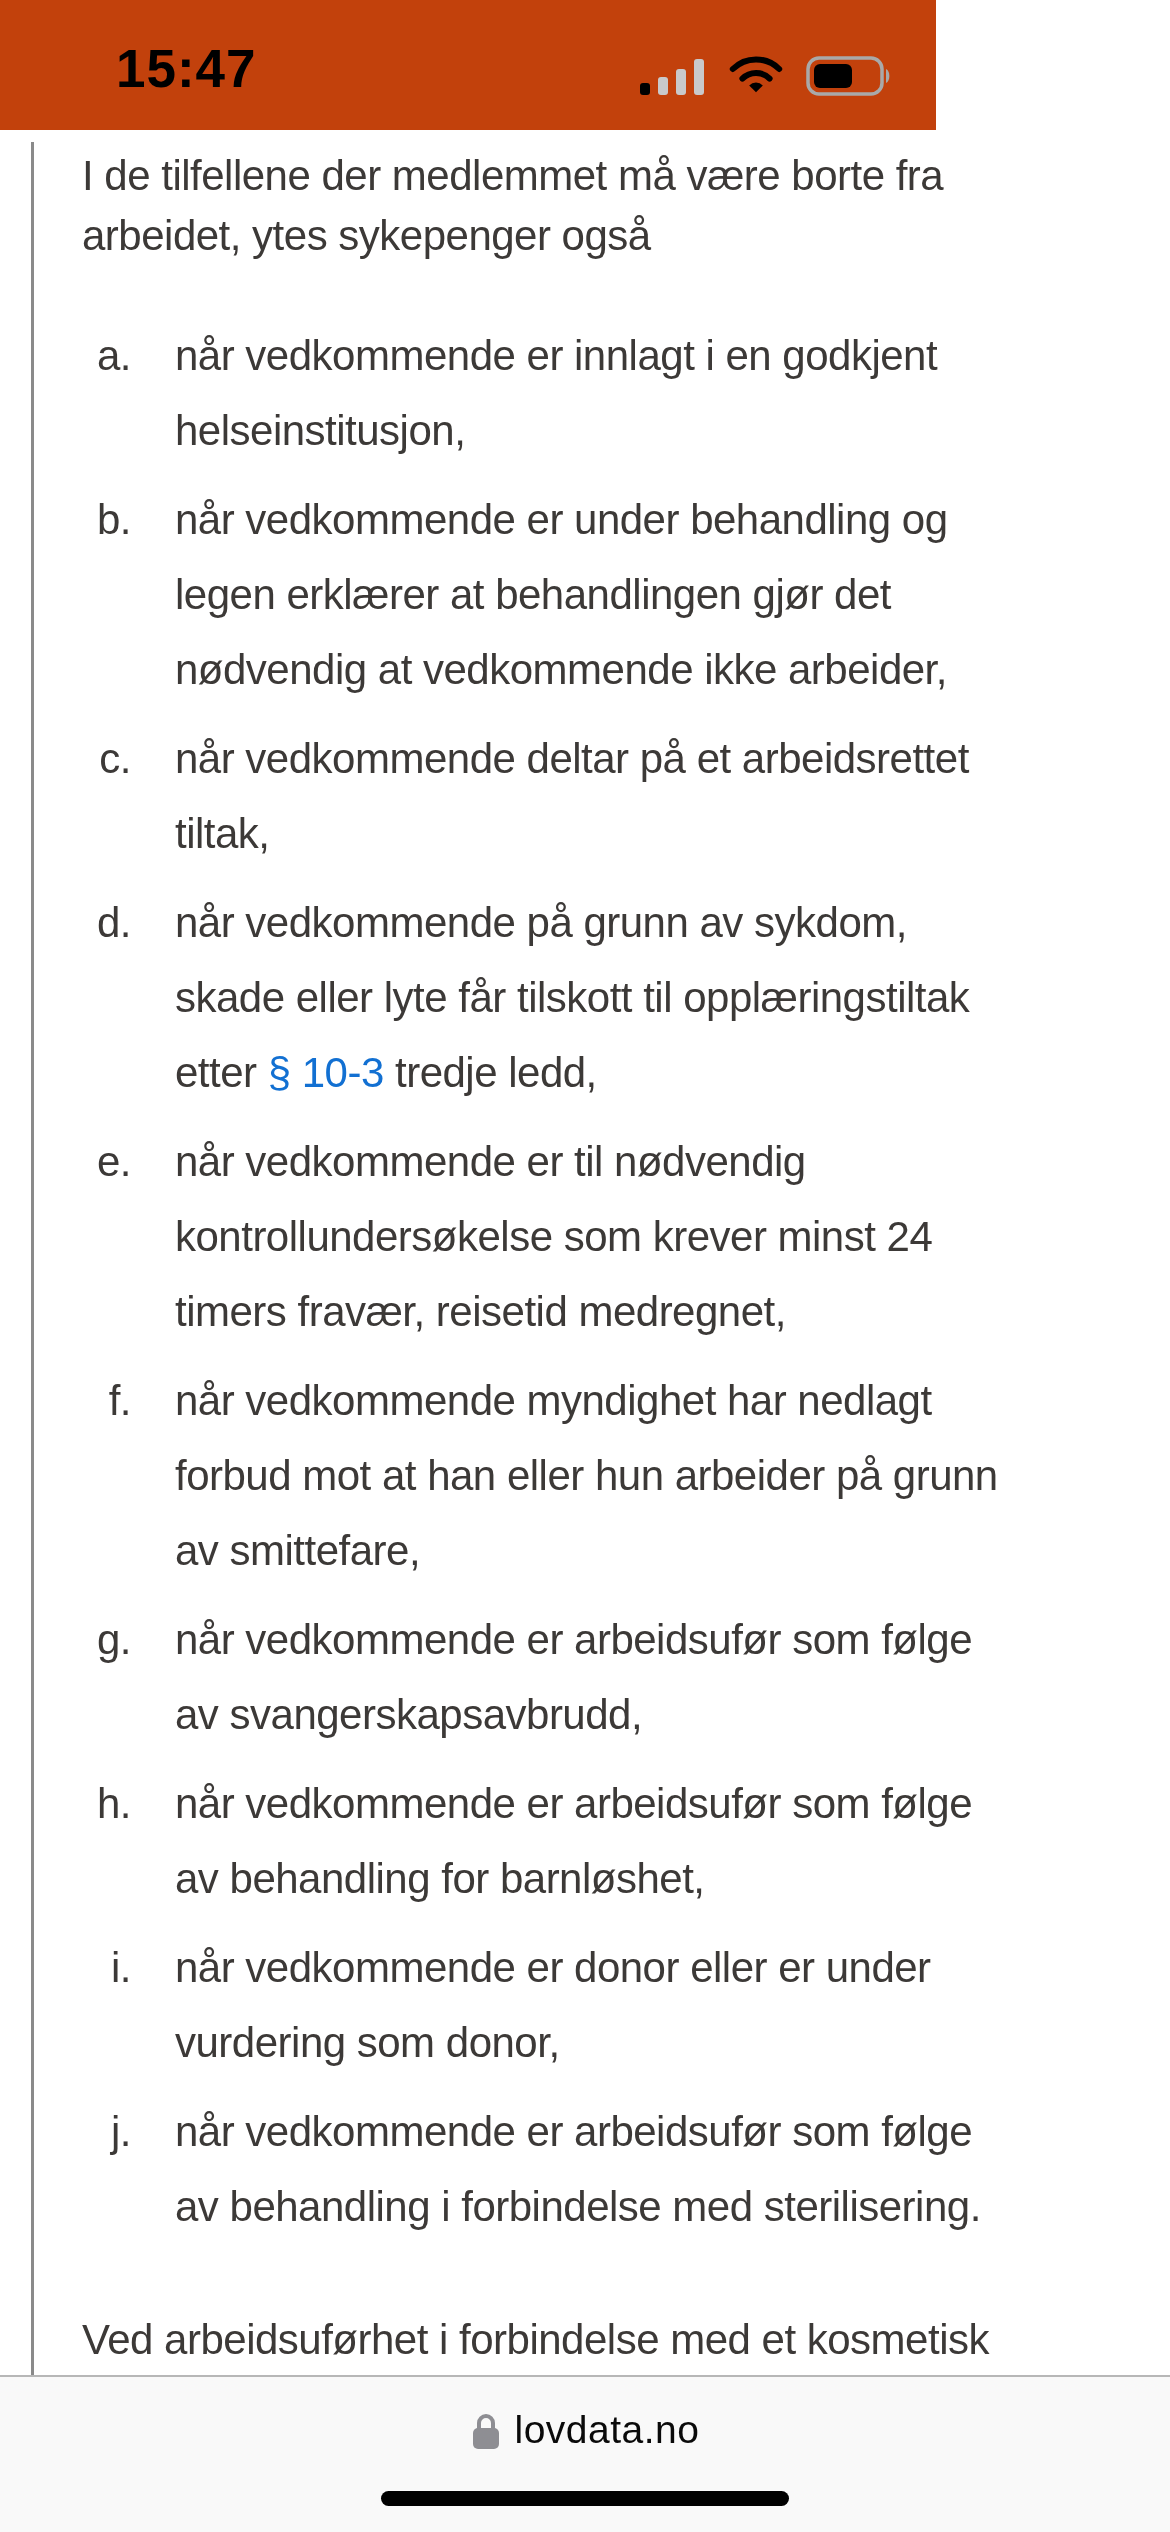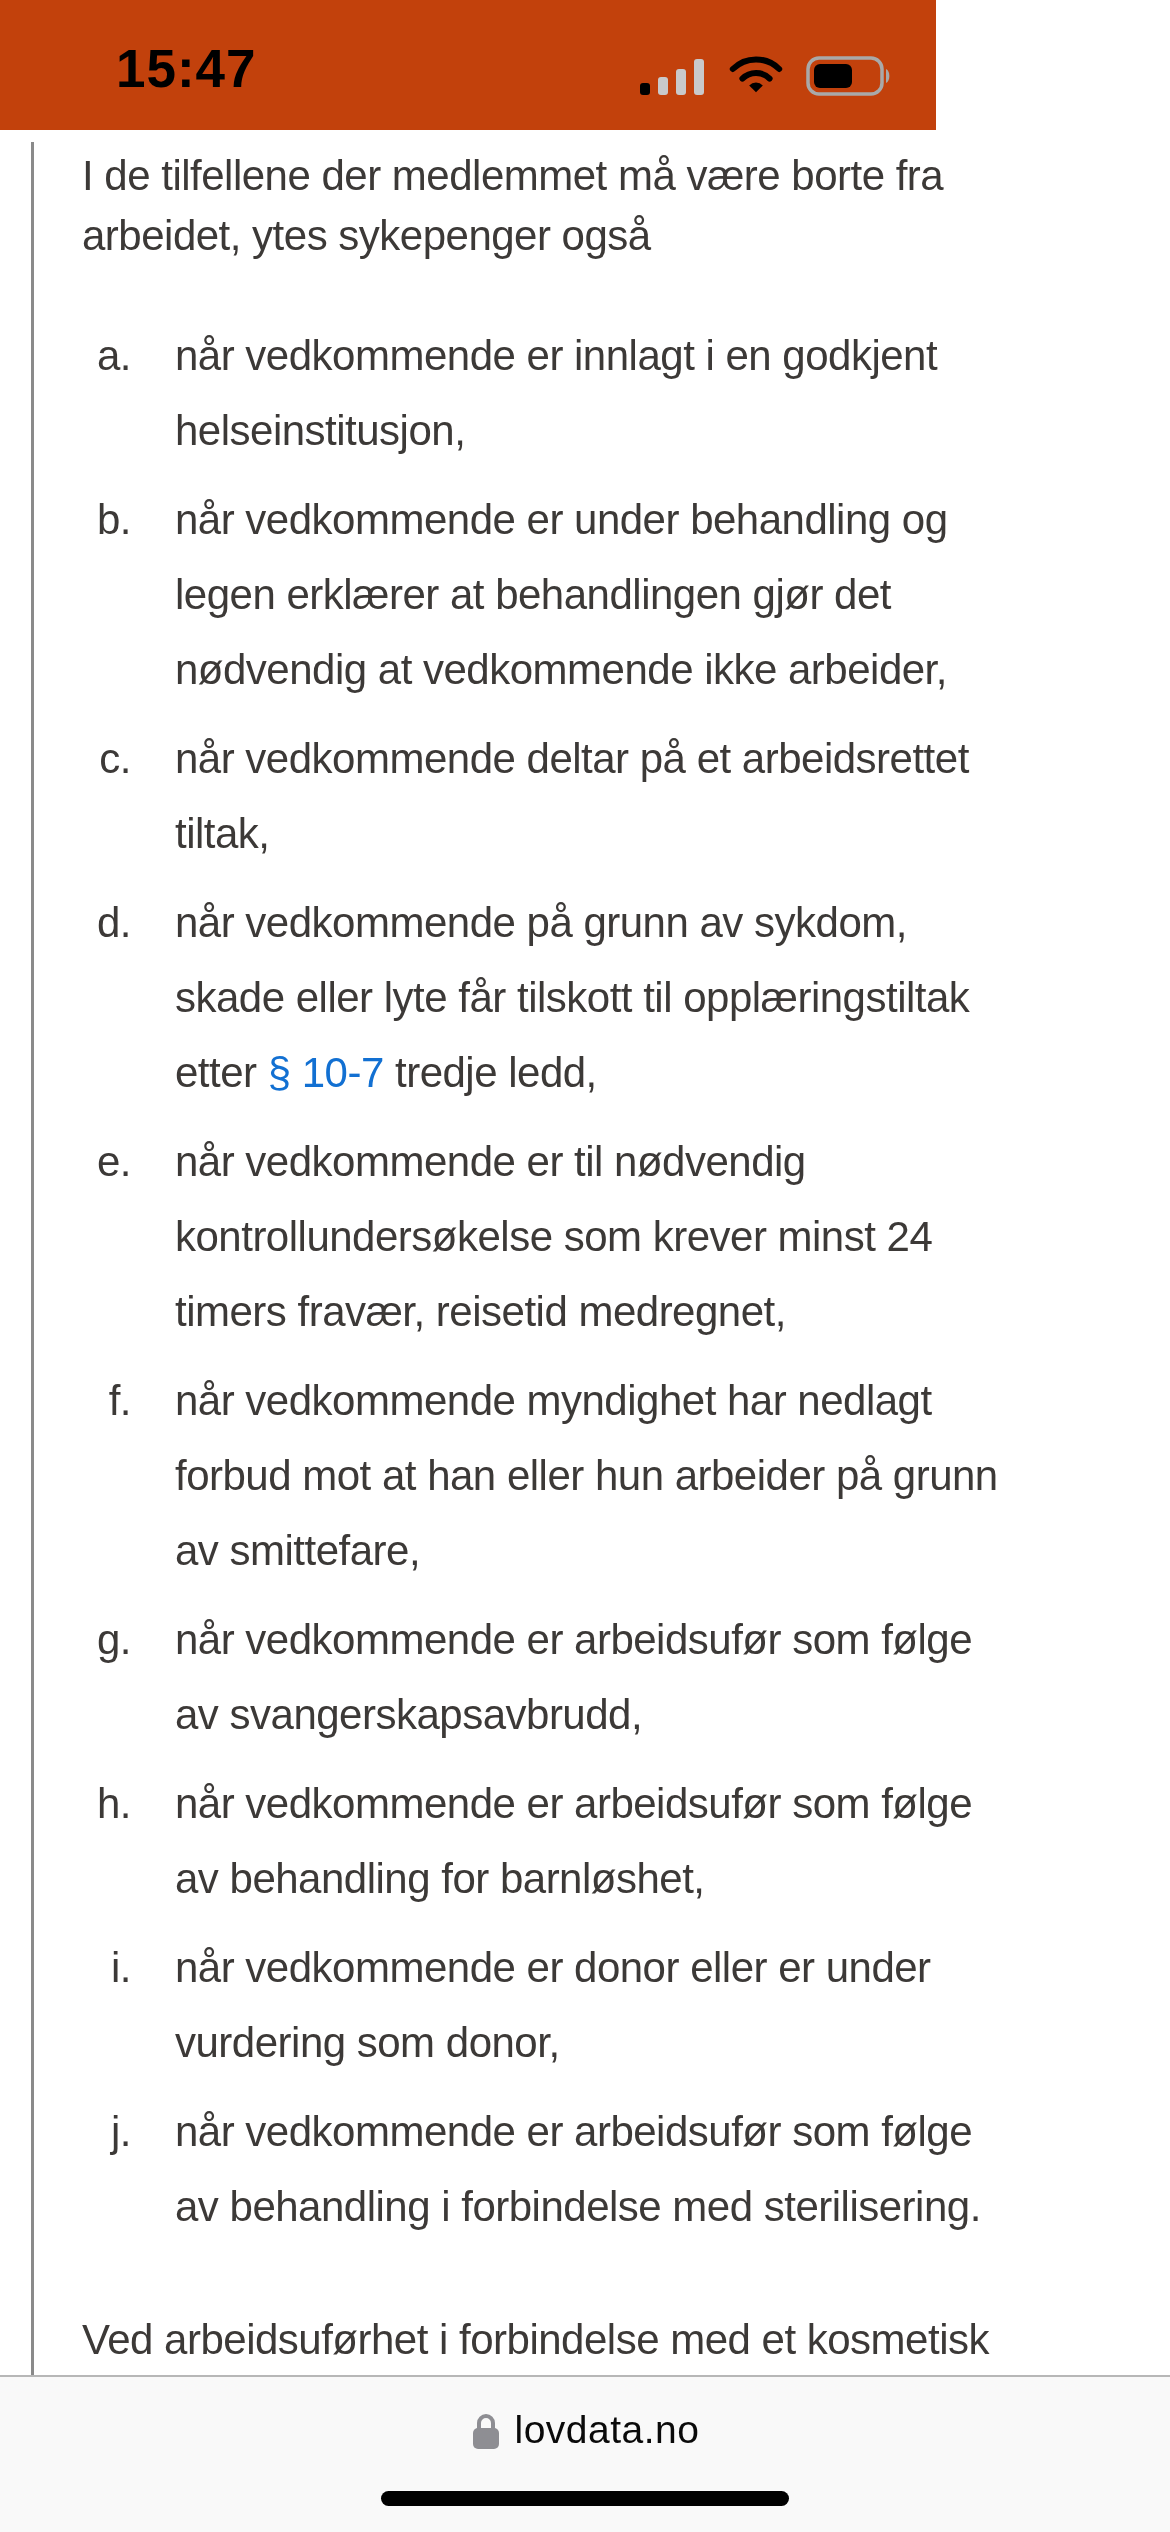--- a/index.html
+++ b/index.html
@@ -115,21 +115,21 @@
         </li>
         <li>
           <div class="li-label">c.</div>
           <div class="li-text">når vedkommende deltar på et arbeidsrettet
 tiltak,</div>
         </li>
         <li>
           <div class="li-label">d.</div>
           <div class="li-text">når vedkommende på grunn av sykdom,
 skade eller lyte får tilskott til opplæringstiltak
-etter <a class="ref-link" href="#">§ 10-7</a> tredje ledd,</div>
+etter <a class="ref-link" href="#">§ 10-3</a> tredje ledd,</div>
         </li>
         <li>
           <div class="li-label">e.</div>
           <div class="li-text">når vedkommende er til nødvendig
 kontrollundersøkelse som krever minst 24
 timers fravær, reisetid medregnet,</div>
         </li>
         <li>
           <div class="li-label">f.</div>
           <div class="li-text">når vedkommende myndighet har nedlagt

